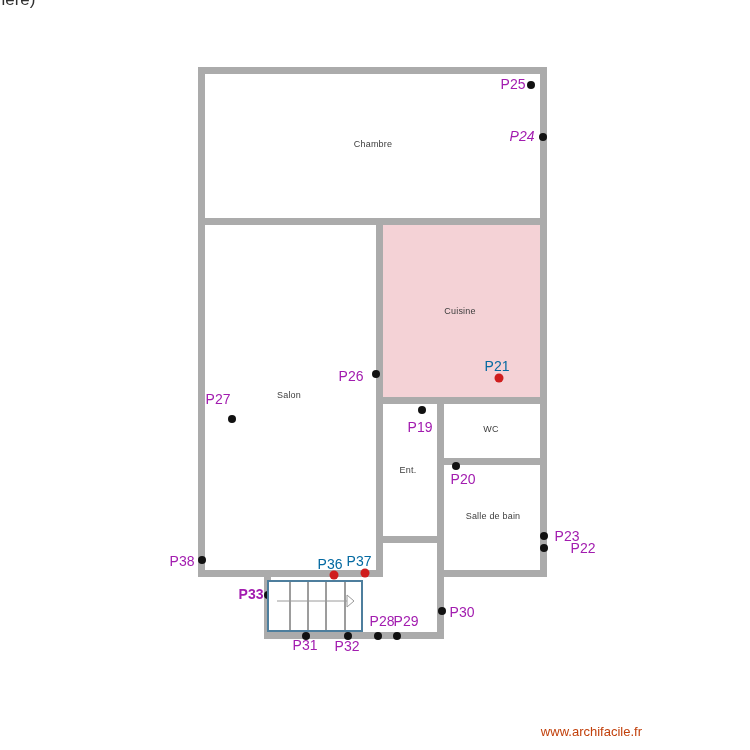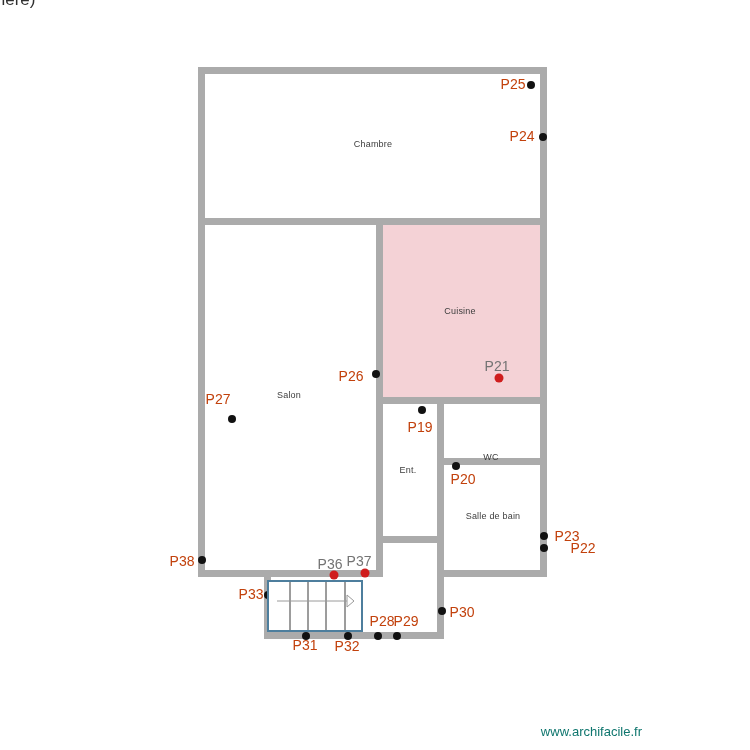--- a/index.html
+++ b/index.html
@@ -13,31 +13,31 @@
     position:absolute;transform:translate(-50%,-50%);
     font-size:9px;color:#3d3d3d;white-space:nowrap;letter-spacing:.2px;
   }
   .pt-dot{
     position:absolute;width:8px;height:8px;border-radius:50%;
     transform:translate(-50%,-50%);background:#111111;
   }
   .pt-dot.red{background:#cf1d1d;width:9px;height:9px;}
   .pt-label{
     position:absolute;transform:translate(-50%,-50%);
-    font-size:14px;color:#c2410c;white-space:nowrap;
+    font-size:14px;color:#a21caf;white-space:nowrap;
   }
-  .pt-label.red{color:#737373;}
+  .pt-label.red{color:#0369a1;}
   #stairs{position:absolute;left:267px;top:580px;}
   #verriere{
     position:absolute;transform:translate(-50%,-50%);
     font-size:17px;color:#2f2f2f;white-space:nowrap;
   }
   #watermark{
     position:absolute;right:108px;top:724px;
-    font-size:13px;color:#0f766e;white-space:nowrap;text-decoration:none;
+    font-size:13px;color:#c2410c;white-space:nowrap;text-decoration:none;
   }
 </style>
 </head>
 <body>
 
 <div id="canvas">
 
   <div id="plan">
 
   <div class="room-fill" style="left: 383px; top: 225px; width: 157px; height: 172px; background: rgb(244, 210, 214);"></div>
@@ -51,52 +51,52 @@
       <div class="wall" style="left: 437px; top: 458px; width: 110px; height: 7px;"></div>
       <div class="wall" style="left: 376px; top: 536px; width: 68px; height: 7px;"></div>
       <div class="wall" style="left: 198px; top: 570px; width: 185px; height: 7px;"></div>
       <div class="wall" style="left: 437px; top: 570px; width: 110px; height: 7px;"></div>
       <div class="wall" style="left: 264px; top: 570px; width: 7px; height: 69px;"></div>
       <div class="wall" style="left: 264px; top: 632px; width: 180px; height: 7px;"></div>
       <span class="room-label" style="left: 373px; top: 144px;">Chambre</span>
       <span class="room-label" style="left: 289px; top: 395px;">Salon</span>
       <span class="room-label" style="left: 460px; top: 311px;">Cuisine</span>
       <span class="room-label" style="left: 408px; top: 470px;">Ent.</span>
-      <span class="room-label" style="left: 491px; top: 457px; text-align: center;">WC</span>
+      <span class="room-label" style="left: 491px; top: 429px; text-align: center;">WC</span>
       <span class="room-label" style="left: 493px; top: 516px;">Salle de bain</span>
       <div class="pt-dot" style="left: 422px; top: 410px;"></div>
       <span class="pt-label" style="left: 420px; top: 427px;">P19</span>
       <div class="pt-dot" style="left: 456px; top: 466px;"></div>
       <span class="pt-label" style="left: 463px; top: 479px;">P20</span>
       <div class="pt-dot red" style="left: 499px; top: 378px;"></div>
       <span class="pt-label red" style="left: 497px; top: 366px;">P21</span>
       <div class="pt-dot" style="left: 544px; top: 548px;"></div>
       <span class="pt-label" style="left: 567px; top: 548px; margin-left: 16px;">P22</span>
       <div class="pt-dot" style="left: 544px; top: 536px;"></div>
       <span class="pt-label" style="left: 567px; top: 536px;">P23</span>
       <div class="pt-dot" style="left: 543px; top: 137px;"></div>
-      <span class="pt-label" style="left: 522px; top: 136px;">P24</span>
+      <span class="pt-label" style="left: 522px; top: 136px; font-style: italic;">P24</span>
       <div class="pt-dot" style="left: 531px; top: 85px;"></div>
       <span class="pt-label" style="left: 513px; top: 84px;">P25</span>
       <div class="pt-dot" style="left: 376px; top: 374px;"></div>
       <span class="pt-label" style="left: 351px; top: 376px;">P26</span>
       <div class="pt-dot" style="left: 232px; top: 419px;"></div>
       <span class="pt-label" style="left: 218px; top: 399px;">P27</span>
       <div class="pt-dot" style="left: 378px; top: 636px;"></div>
       <span class="pt-label" style="left: 375px; top: 621px; padding-left: 14px;">P28</span>
       <div class="pt-dot" style="left: 397px; top: 636px;"></div>
       <span class="pt-label" style="left: 406px; top: 621px;">P29</span>
       <div class="pt-dot" style="left: 442px; top: 611px;"></div>
       <span class="pt-label" style="left: 462px; top: 612px;">P30</span>
       <div class="pt-dot" style="left: 306px; top: 636px;"></div>
       <span class="pt-label" style="left: 305px; top: 645px;">P31</span>
       <div class="pt-dot" style="left: 348px; top: 636px;"></div>
       <span class="pt-label" style="left: 347px; top: 646px;">P32</span>
       <div class="pt-dot" style="left: 268px; top: 595px;"></div>
-      <span class="pt-label" style="left: 251px; top: 594px;">P33</span>
+      <span class="pt-label" style="left: 251px; top: 594px; font-weight: bold;">P33</span>
       <div class="pt-dot red" style="left: 334px; top: 575px;"></div>
       <span class="pt-label red" style="left: 330px; top: 564px;">P36</span>
       <div class="pt-dot red" style="left: 365px; top: 573px;"></div>
       <span class="pt-label red" style="left: 359px; top: 561px;">P37</span>
       <div class="pt-dot" style="left: 202px; top: 560px;"></div>
       <span class="pt-label" style="left: 182px; top: 561px;">P38</span>
     </div>
 
   <svg id="stairs" width="96" height="52" viewBox="0 0 96 52">
     <rect x="1" y="1" width="94" height="50" fill="#ffffff" stroke="#4d7e9d" stroke-width="2"></rect>

